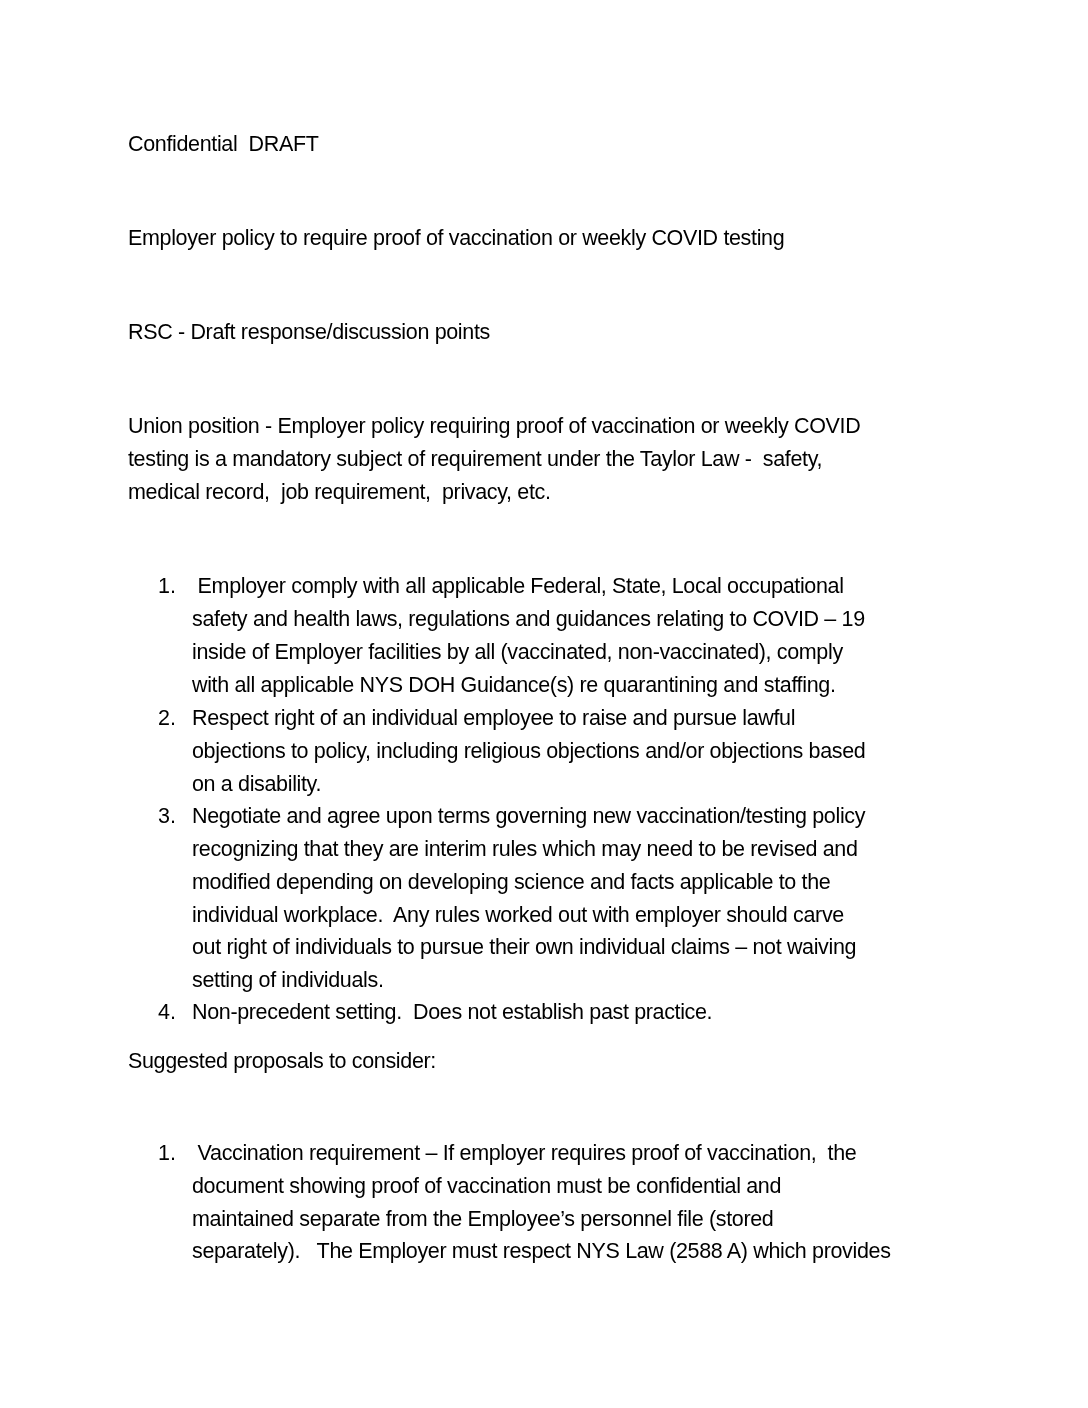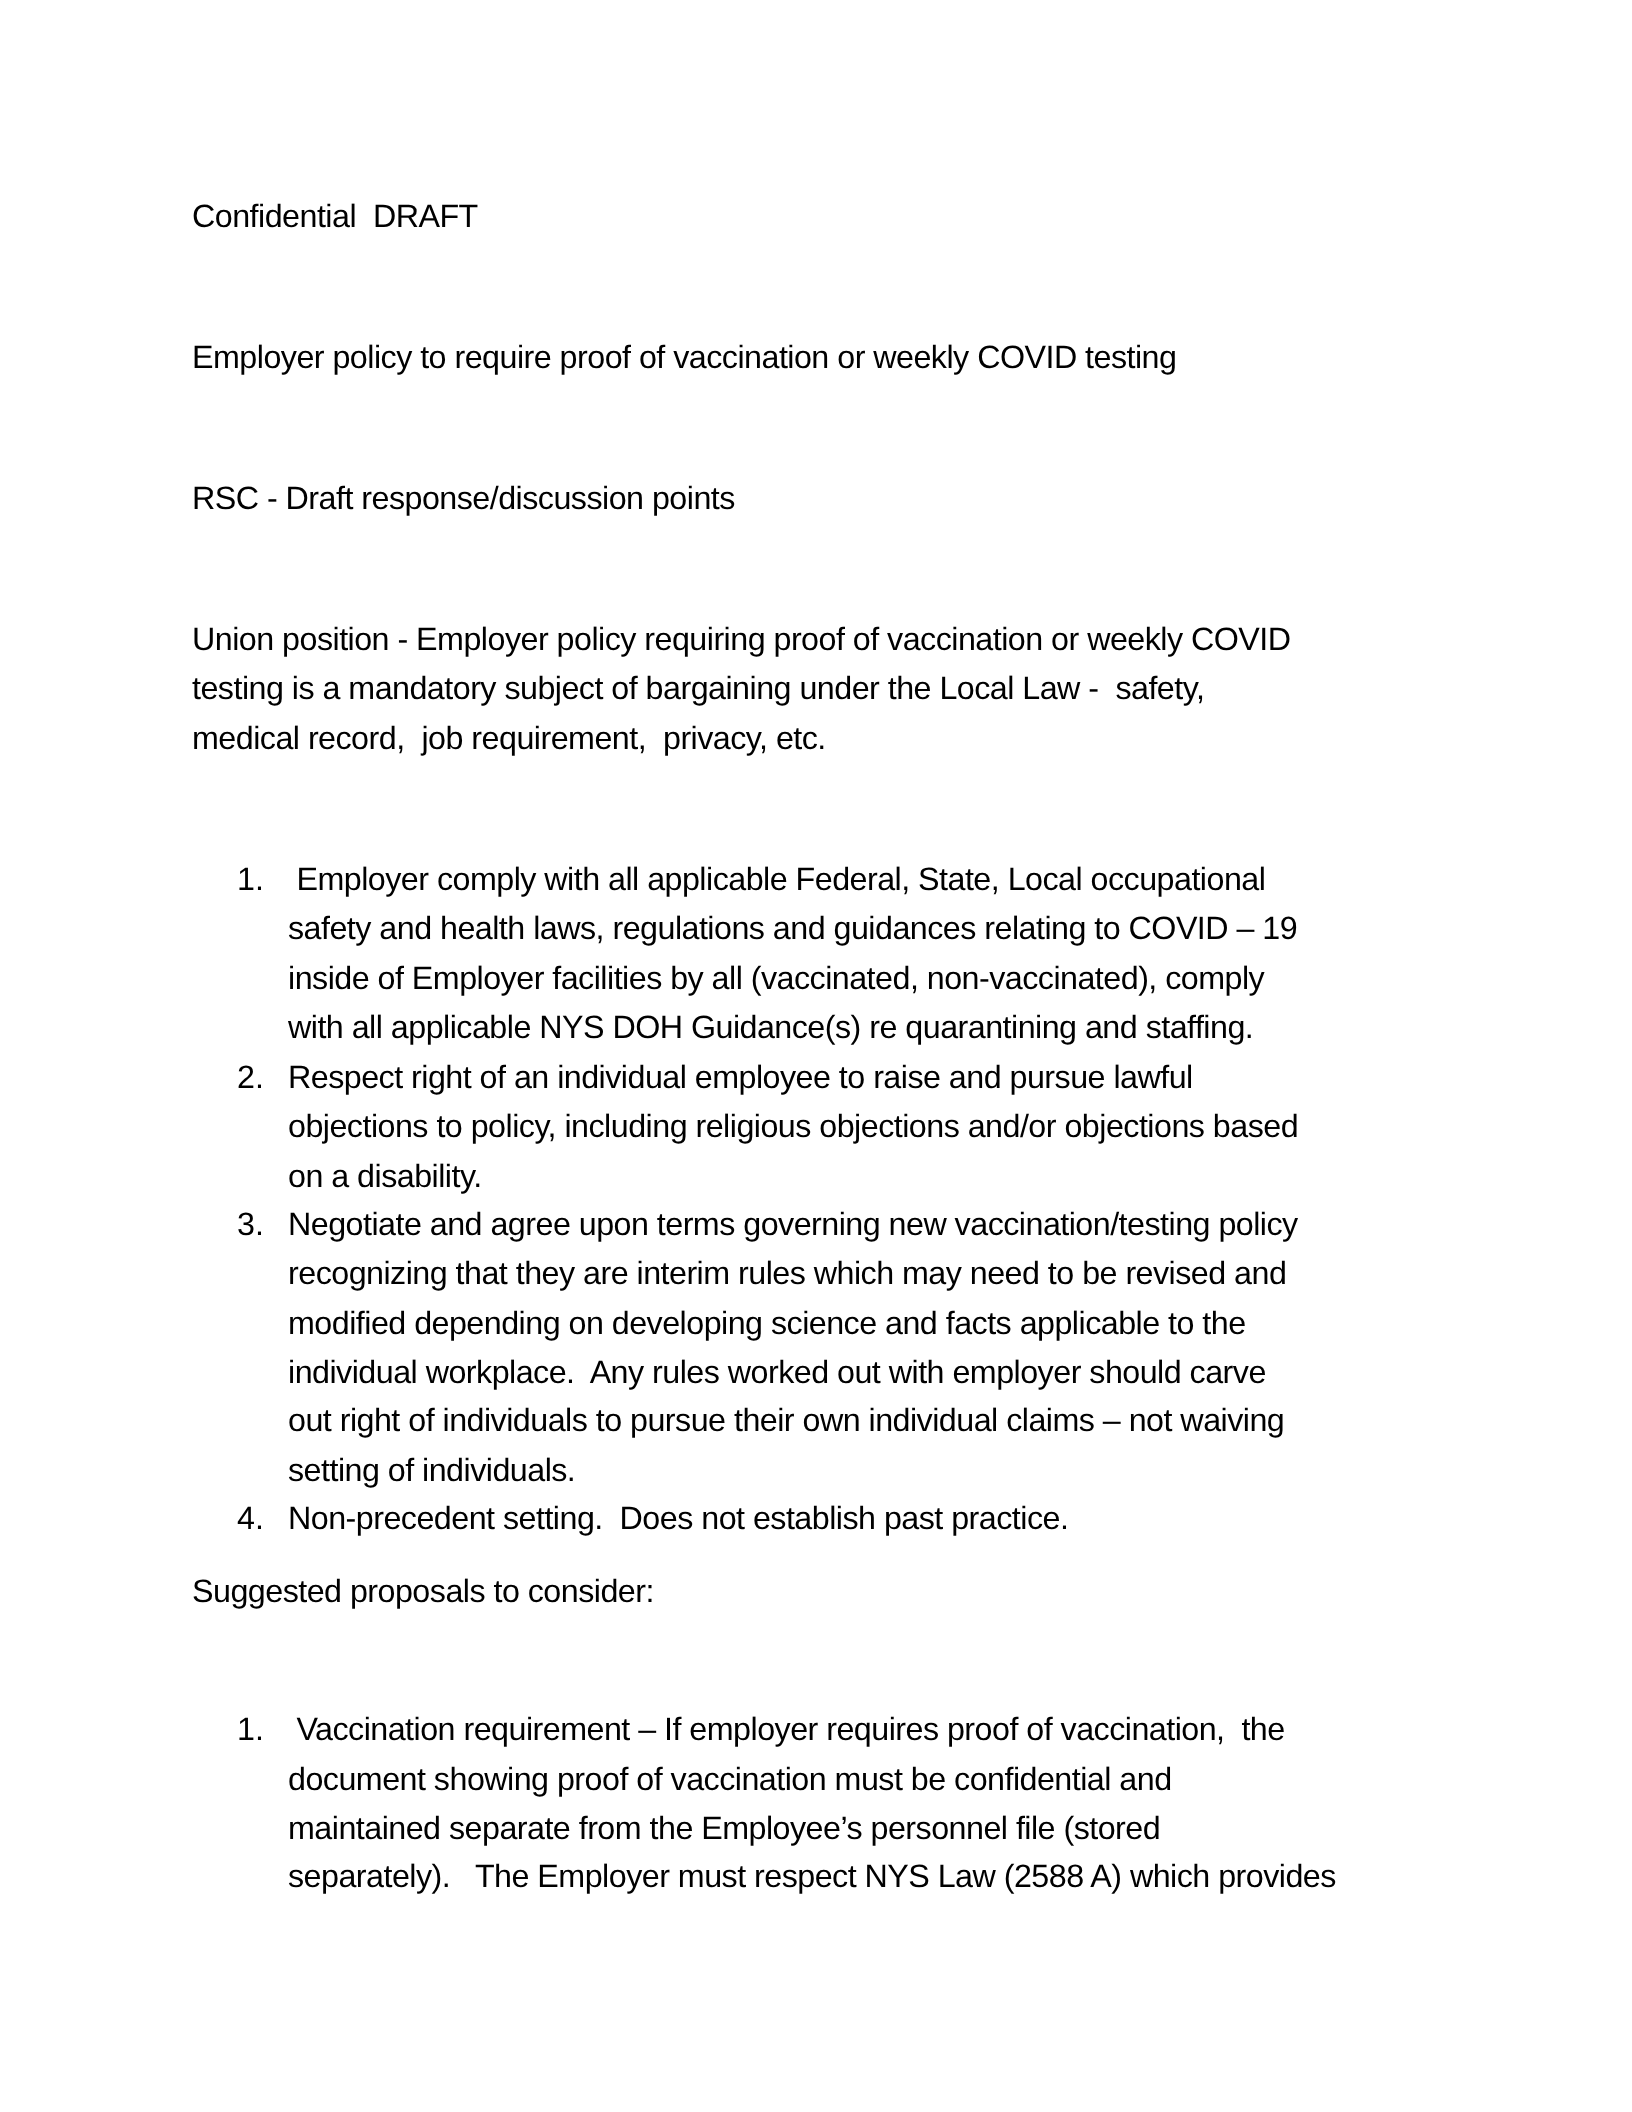--- a/index.html
+++ b/index.html
@@ -42,21 +42,21 @@
 <div class="page">
 
   <div class="line" style="left:128px; top:128px;">Confidential  DRAFT</div>
 
   <div class="line" style="left:128px; top:222px;">Employer policy to require proof of vaccination or weekly COVID testing</div>
 
   <div class="line" style="left:128px; top:316px;">RSC - Draft response/discussion points</div>
 
   <div>
     <div class="line" style="left:128px; top:410px;">Union position - Employer policy requiring proof of vaccination or weekly COVID</div>
-    <div class="line" style="left:128px; top:443px;">testing is a mandatory subject of bargaining under the Local Law -  safety,</div>
+    <div class="line" style="left:128px; top:443px;">testing is a mandatory subject of requirement under the Taylor Law -  safety,</div>
     <div class="line" style="left:128px; top:476px;">medical record,  job requirement,  privacy, etc.</div>
   </div>
 
   <div>
     <div>
       <div class="num" style="left:158px; top:570px;">1.</div>
       <div class="line" style="left:192px; top:570px;"> Employer comply with all applicable Federal, State, Local occupational</div>
       <div class="line" style="left:192px; top:603px;">safety and health laws, regulations and guidances relating to COVID – 19</div>
       <div class="line" style="left:192px; top:636px;">inside of Employer facilities by all (vaccinated, non-vaccinated), comply</div>
       <div class="line" style="left:192px; top:669px;">with all applicable NYS DOH Guidance(s) re quarantining and staffing.</div>

